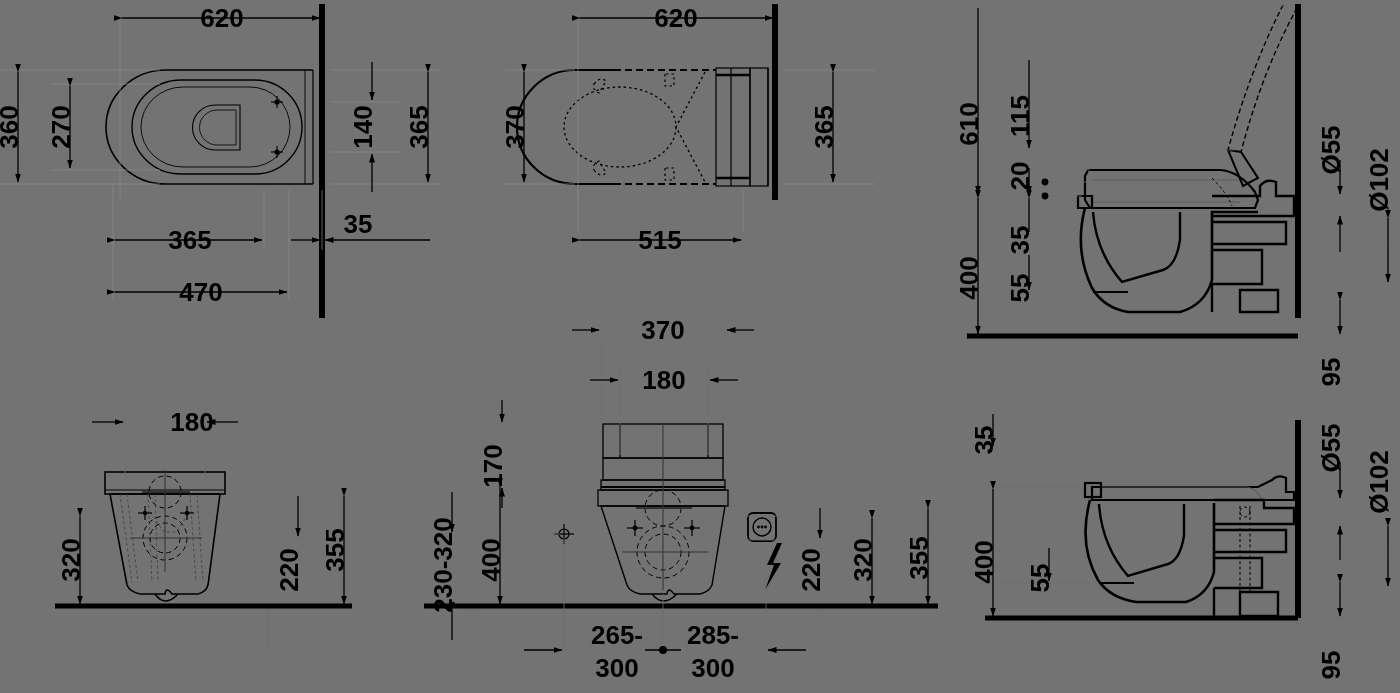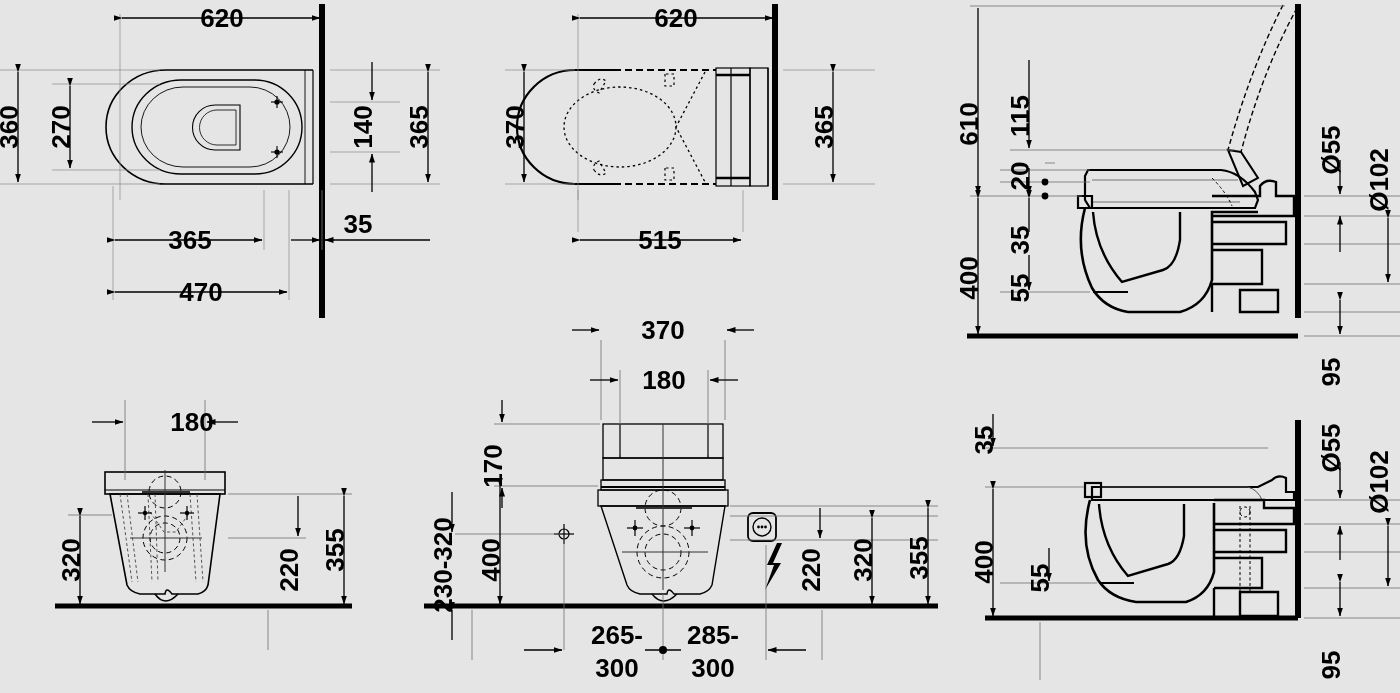--- a/index.html
+++ b/index.html
@@ -1,18 +1,18 @@
 <!DOCTYPE html>
 <html><head>
 <meta charset="utf-8">
 <style>
   html,body{margin:0;padding:0;background:#ffffff;}
   body{width:1400px;height:693px;overflow:hidden;
        font-family:"Liberation Sans","DejaVu Sans",sans-serif;}
-  #sheet{position:relative;width:1400px;height:693px;background:#e5e5e5;}
+  #sheet{position:relative;width:1400px;height:693px;background:#737373;}
   #sheet svg{position:absolute;top:0;left:0;}
   .lbl{font-family:"Liberation Sans","DejaVu Sans",sans-serif;
        font-weight:bold;fill:#000;font-size:26px;letter-spacing:0px;}
 </style>
 </head>
 <body>
 
 <div id="sheet">
 
 <svg width="1400" height="693" viewBox="0 0 1400 693">

